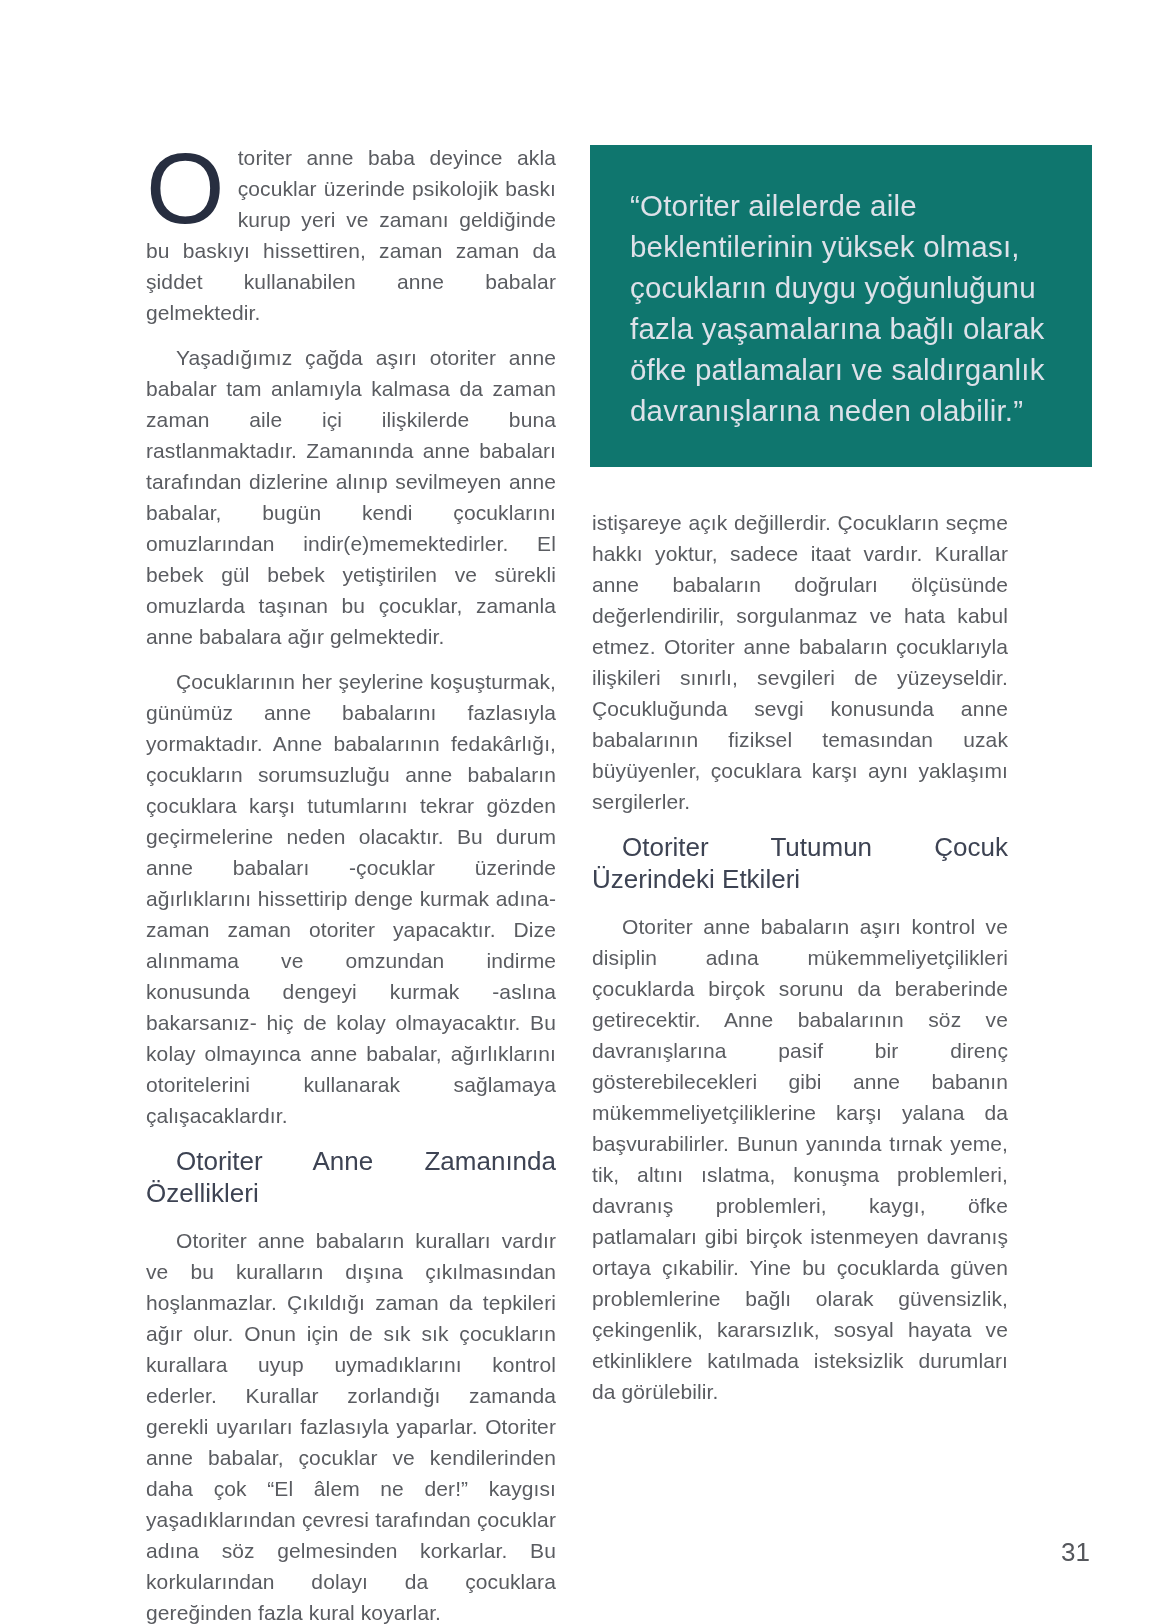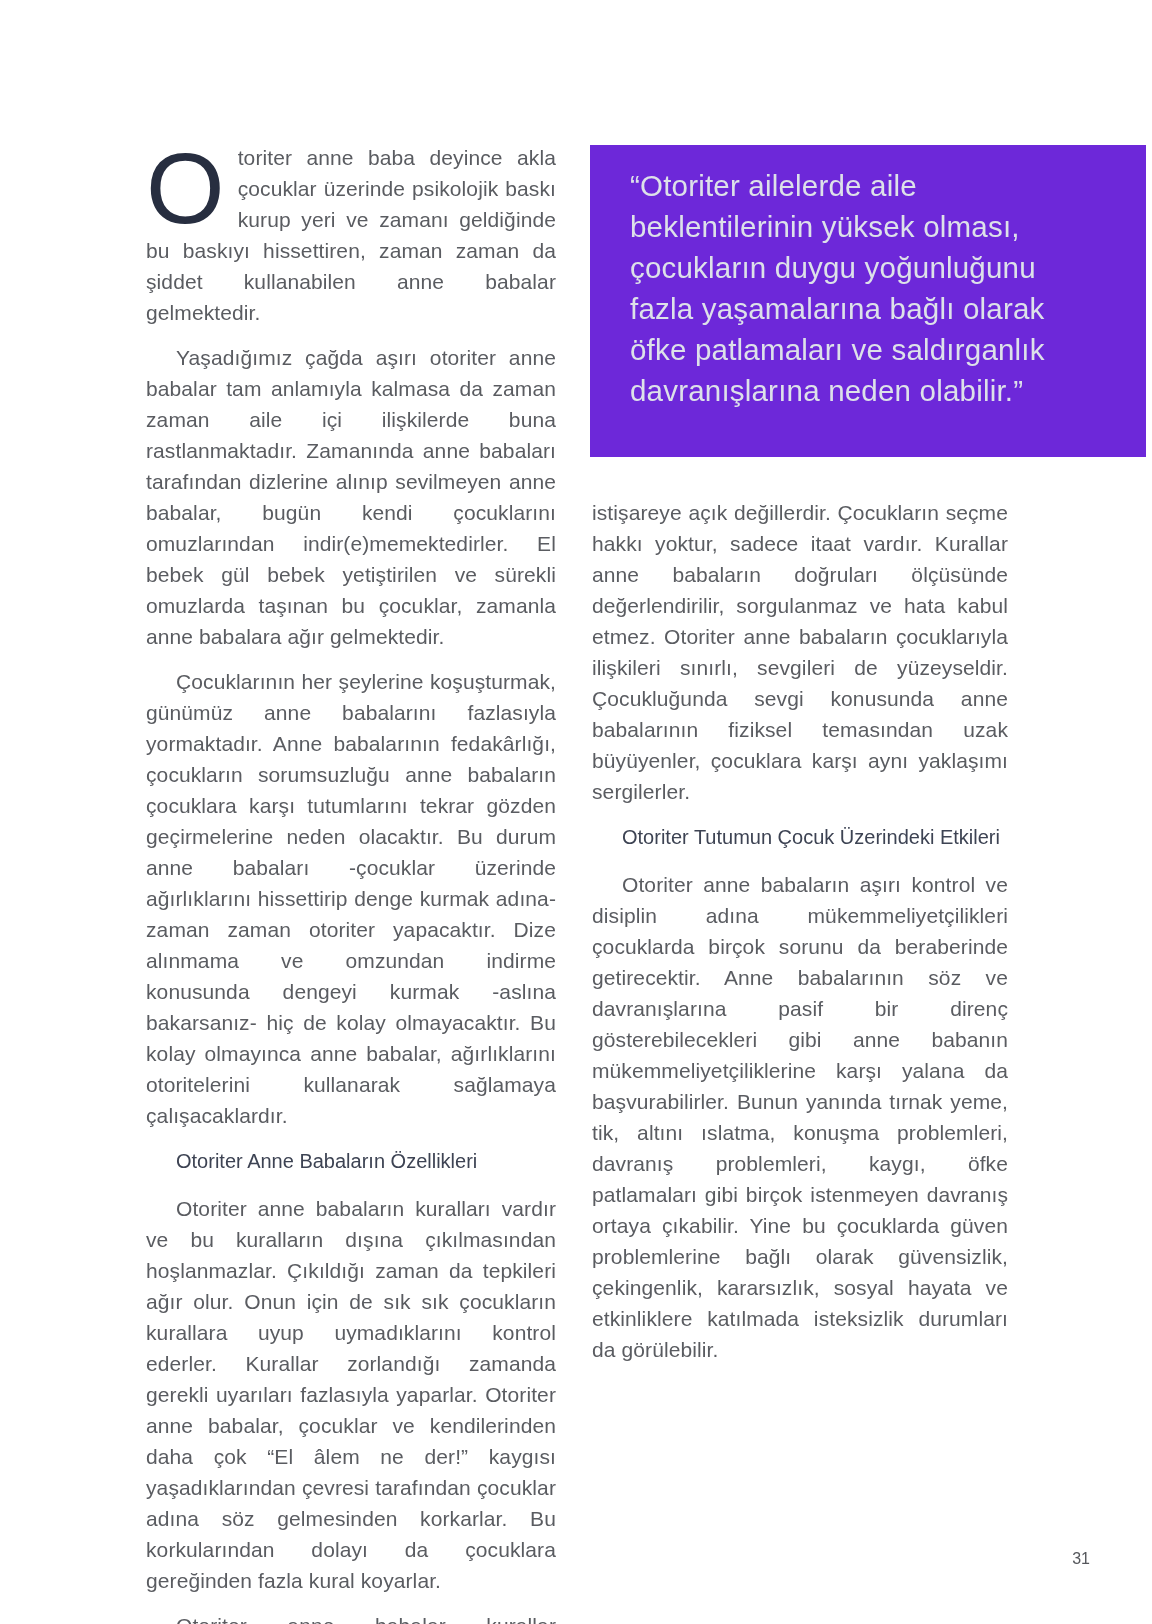--- a/index.html
+++ b/index.html
@@ -25,80 +25,80 @@
     line-height: 31px;
     font-weight: 300;
     color: #5a5c61;
     text-align: justify;
     margin: 0 0 14px 0;
     letter-spacing: 0.1px;
   }
   .indent { text-indent: 30px; }
 
   .heading {
-    font-size: 20px;
+    font-size: 26px;
     line-height: 32px;
     font-weight: 400;
     color: #3d4353;
     text-align: justify;
     text-indent: 30px;
     margin: 10px 0 16px 0;
   }
 
   .dropcap {
     float: left;
     font-size: 101px;
     line-height: 82px;
     font-weight: 300;
     color: #272e40;
     margin: 5px 13px 0 0;
   }
 
   .quote-box {
     box-sizing: border-box;
-    width: 556px;            
+    width: 502px;            
     min-height: 312px;
-    background: #6d28d9;
-    padding: 20px 46px 36px 40px;
+    background: #0f766e;
+    padding: 40px 46px 36px 40px;
     margin: 3px 0 40px -2px;
   }
   .quote-text {
     margin: 0;
     font-size: 29.5px;
     line-height: 41px;
     font-weight: 300;
     color: #dde1e9;
     text-align: left;
     letter-spacing: 0.2px;
   }
 
   .page-number {
     position: absolute;
     right: 62px;
     bottom: 56px;
-    font-size: 16px;
+    font-size: 26px;
     color: #55575c;
     font-weight: 300;
     margin-left: 48px;
   }
 </style>
 </head>
 <body>
 
 <div class="page">
 
   <div class="columns">
 
     <div class="col-left">
       <p class="body-par">
         <span class="dropcap">O</span><span>toriter anne baba deyince akla çocuklar üzerinde psikolojik baskı kurup yeri ve zamanı geldiğinde bu baskıyı hissettiren, zaman zaman da şiddet kullanabilen anne babalar gelmektedir.</span>
       </p>
       <p class="body-par indent">Yaşadığımız çağda aşırı otoriter anne babalar tam anlamıyla kalmasa da zaman zaman aile içi ilişkilerde buna rastlanmaktadır. Zamanında anne babaları tarafından dizlerine alınıp sevilmeyen anne babalar, bugün kendi çocuklarını omuzlarından indir(e)memektedirler. El bebek gül bebek yetiştirilen ve sürekli omuzlarda taşınan bu çocuklar, zamanla anne babalara ağır gelmektedir.</p>
       <p class="body-par indent">Çocuklarının her şeylerine koşuşturmak, günümüz anne babalarını fazlasıyla yormaktadır. Anne babalarının fedakârlığı, çocukların sorumsuzluğu anne babaların çocuklara karşı tutumlarını tekrar gözden geçirmelerine neden olacaktır. Bu durum anne babaları -çocuklar üzerinde ağırlıklarını hissettirip denge kurmak adına- zaman zaman otoriter yapacaktır. Dize alınmama ve omzundan indirme konusunda dengeyi kurmak -aslına bakarsanız- hiç de kolay olmayacaktır. Bu kolay olmayınca anne babalar, ağırlıklarını otoritelerini kullanarak sağlamaya çalışacaklardır.</p>
-      <h2 class="heading">Otoriter Anne Babaların Özellikleri</h2>
+      <h2 class="heading">Otoriter Anne Zamanında Özellikleri</h2>
       <p class="body-par indent">Otoriter anne babaların kuralları vardır ve bu kuralların dışına çıkılmasından hoşlanmazlar. Çıkıldığı zaman da tepkileri ağır olur. Onun için de sık sık çocukların kurallara uyup uymadıklarını kontrol ederler. Kurallar zorlandığı zamanda gerekli uyarıları fazlasıyla yaparlar. Otoriter anne babalar, çocuklar ve kendilerinden daha çok “El âlem ne der!” kaygısı yaşadıklarından çevresi tarafından çocuklar adına söz gelmesinden korkarlar. Bu korkularından dolayı da çocuklara gereğinden fazla kural koyarlar.</p>
       <p class="body-par indent">Otoriter anne babalar kurallar konusunda</p>
     </div>
 
     <div class="col-right">
       <div class="quote-box">
         <p class="quote-text">“Otoriter ailelerde aile beklentilerinin yüksek olması, çocukların duygu yoğunluğunu fazla yaşamalarına bağlı olarak öfke patlamaları ve saldırganlık davranışlarına neden olabilir.”</p>
       </div>
       <p class="body-par">istişareye açık değillerdir. Çocukların seçme hakkı yoktur, sadece itaat vardır. Kurallar anne babaların doğruları ölçüsünde değerlendirilir, sorgulanmaz ve hata kabul etmez. Otoriter anne babaların çocuklarıyla ilişkileri sınırlı, sevgileri de yüzeyseldir. Çocukluğunda sevgi konusunda anne babalarının fiziksel temasından uzak büyüyenler, çocuklara karşı aynı yaklaşımı sergilerler.</p>
       <h2 class="heading">Otoriter Tutumun Çocuk Üzerindeki Etkileri</h2>

